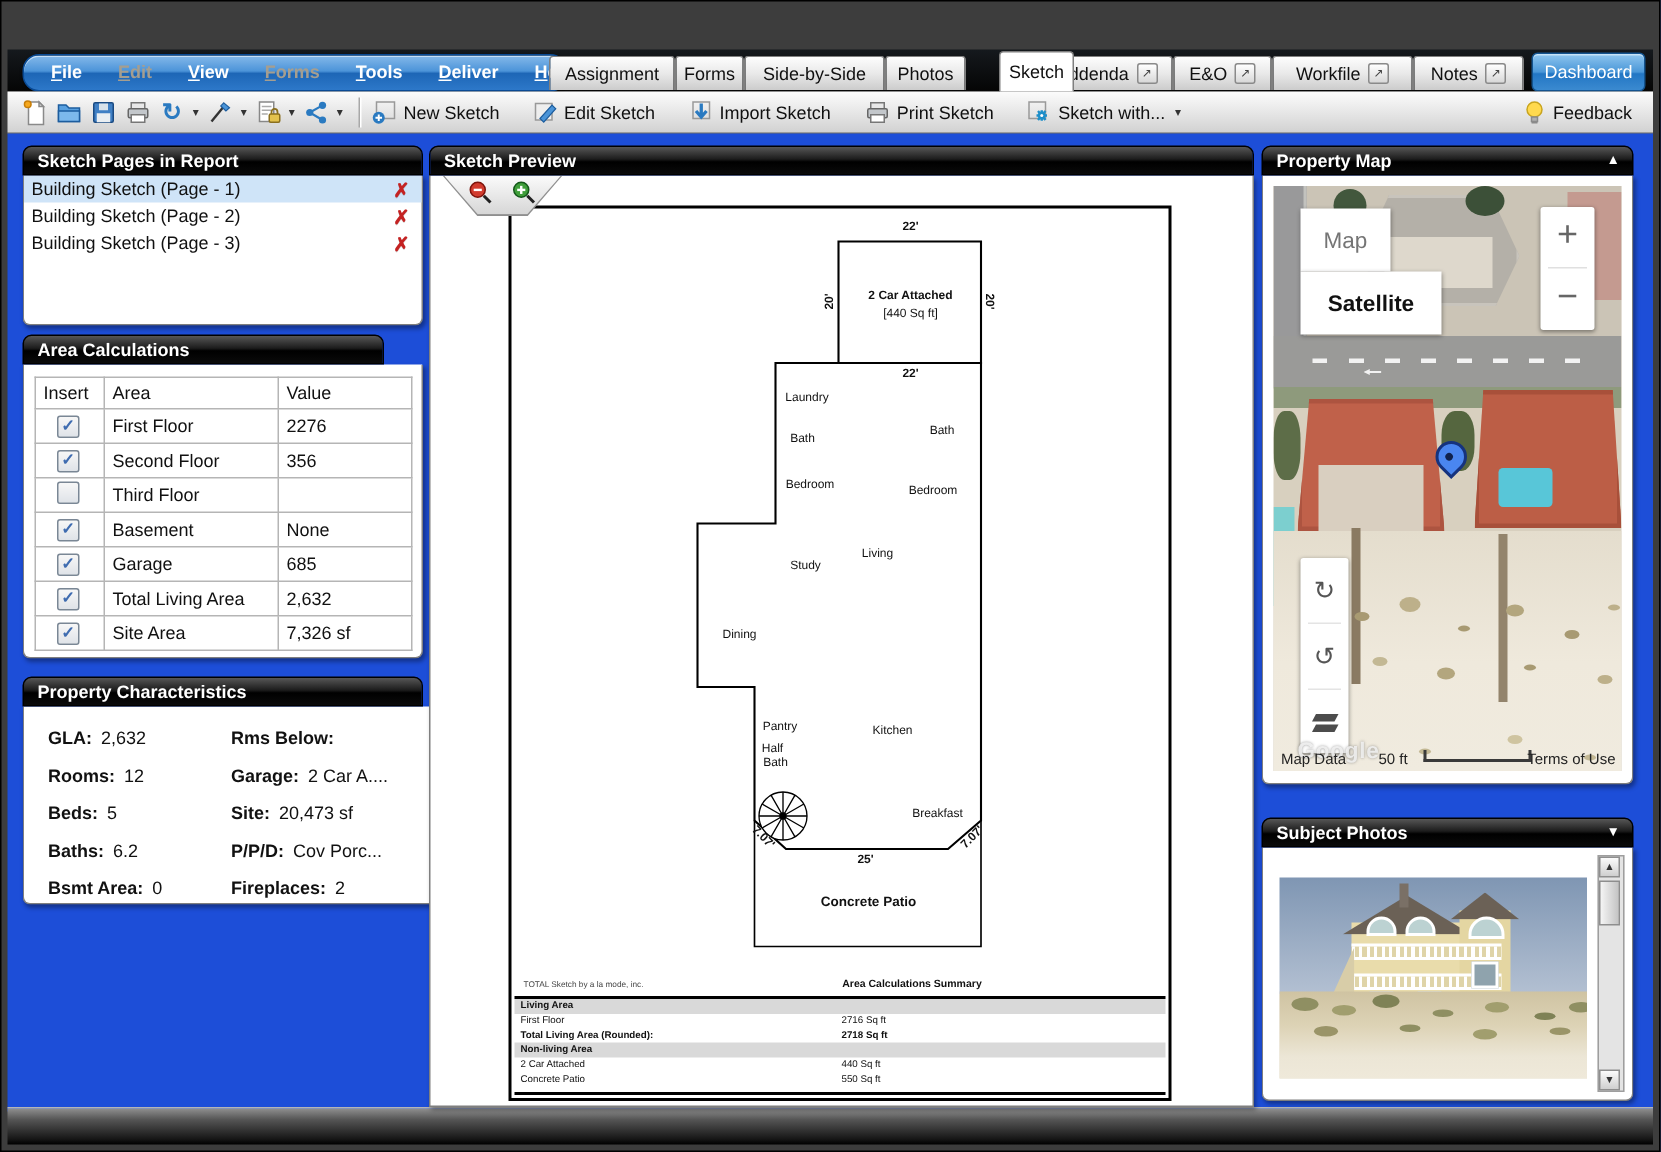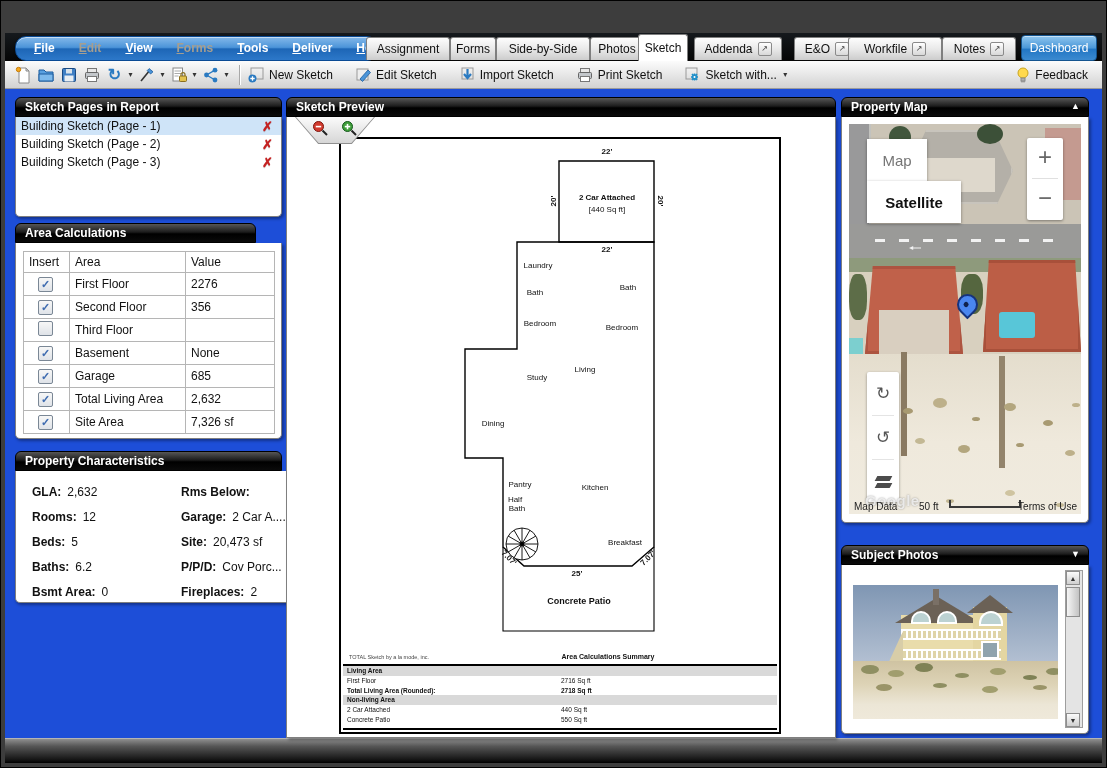--- a/index.html
+++ b/index.html
@@ -143,28 +143,28 @@
     </div>
   <div class="tab" style="left:449px;width:46px;">
       <span>Forms</span>
     </div>
   <div class="tab" style="left:495px;width:94px;">
       <span>Side-by-Side</span>
     </div>
   <div class="tab" style="left:589px;width:54px;">
       <span>Photos</span>
     </div>
-  <div class="tab active" style="left:637px;width:50px;">
+  <div class="tab active" style="left:665px;width:50px;">
       <span>Sketch</span>
     </div>
   <div class="tab" style="left:693px;width:88px;">
       <span>Addenda</span>
       <span class="ext-box">↗</span>
     </div>
-  <div class="tab" style="left:781px;width:66px;margin-left:12px;">
+  <div class="tab" style="left:781px;width:66px;">
       <span>E&amp;O</span>
       <span class="ext-box">↗</span>
     </div>
   <div class="tab" style="left:847px;width:94px;">
       <span>Workfile</span>
       <span class="ext-box">↗</span>
     </div>
   <div class="tab" style="left:941px;width:74px;">
       <span>Notes</span>
       <span class="ext-box">↗</span>
@@ -345,21 +345,21 @@
 
     <div class="panel-header" style="left:10px;top:362px;width:267px;"><span>Property Characteristics</span></div>
     <div class="panel-body" style="left:10px;top:382px;width:315px;height:132px;">
       <div class="pc-col" style="left:16px;">
         <div class="pcr"><b>GLA:</b><span>2,632</span></div>
         <div class="pcr"><b>Rooms:</b><span>12</span></div>
         <div class="pcr"><b>Beds:</b><span>5</span></div>
         <div class="pcr"><b>Baths:</b><span>6.2</span></div>
         <div class="pcr"><b>Bsmt Area:</b><span>0</span></div>
       </div>
-      <div class="pc-col" style="left:165px;">
+      <div class="pc-col" style="left:138px;">
         <div class="pcr"><b>Rms Below:</b><span></span></div>
         <div class="pcr"><b>Garage:</b><span>2 Car A....</span></div>
         <div class="pcr"><b>Site:</b><span>20,473 sf</span></div>
         <div class="pcr"><b>P/P/D:</b><span>Cov Porc...</span></div>
         <div class="pcr"><b>Fireplaces:</b><span>2</span></div>
       </div>
     </div>
 
     <div class="panel-header" style="left:281px;top:8px;width:550px;"><span>Sketch Preview</span></div>
     <div class="panel-body" style="left:281px;top:28px;width:550px;height:621px;border-radius:0;">

